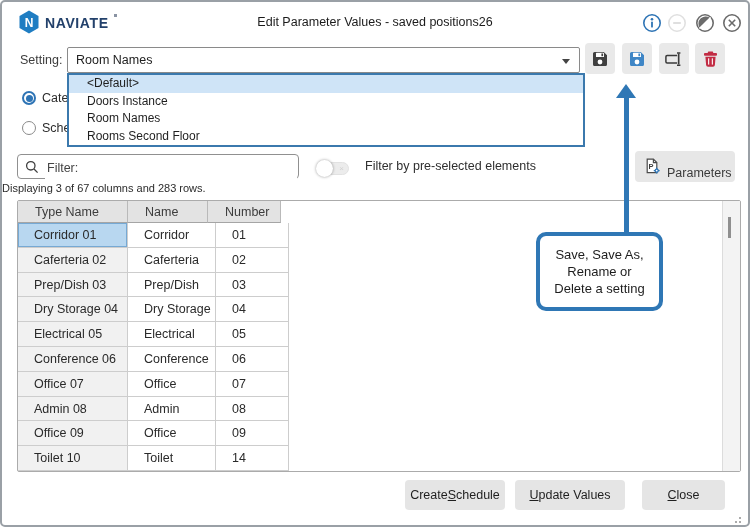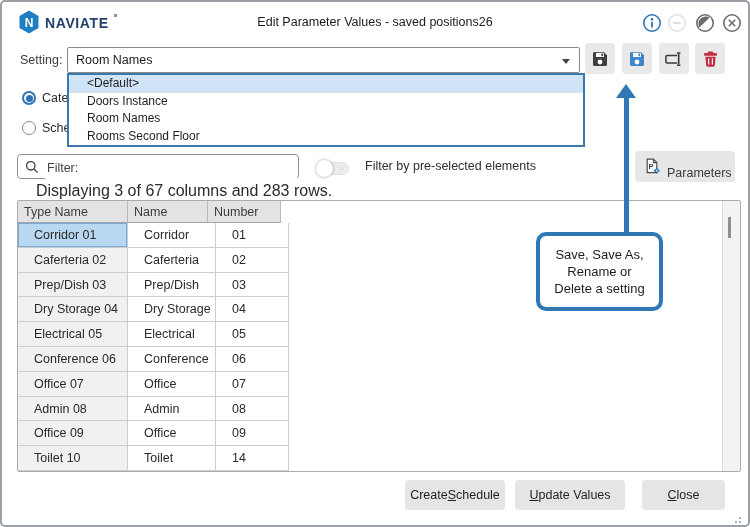--- a/index.html
+++ b/index.html
@@ -41,25 +41,25 @@
   .filter-input{position:absolute;left:27px;top:1px;width:248px;height:21px;border:none;outline:none;font-family:"Liberation Sans",sans-serif;font-size:12.5px;color:#333;}
   .filter-input::placeholder{color:#444;opacity:1;}
   .search-ico{left:7px;top:5px;}
   .toggle{left:315px;top:160px;width:32px;height:13px;border-radius:7px;background:#ececec;border:1px solid #e2e2e2;cursor:pointer;}
   .knob{position:absolute;left:-2px;top:-3px;width:17px;height:17px;border-radius:50%;background:#fff;box-shadow:0 0 3px rgba(0,0,0,.4);}
   .toggle-x{position:absolute;right:4px;top:1px;font-size:8px;color:#d2d2d2;}
   .toggle-label{left:363px;top:157px;font-size:12.5px;color:#2f2f2f;}
   .params-btn{left:633px;top:149px;width:100px;height:31px;background:#e7e7e7;border-radius:4px;display:flex;align-items:center;gap:6px;padding-left:9px;cursor:pointer;}
   .params-label{font-size:12.5px;color:#3b3b3b;margin-top:12px;}
 
-  .status-text{left:34px;top:180px;font-size:16px;color:#2b2b2b;}
+  .status-text{left:0;top:180px;font-size:11px;color:#2b2b2b;}
 
   
   .panel{left:15px;top:198px;width:724px;height:272px;border:1px solid #ababab;border-radius:2px;background:#fff;}
-  .hdr{top:0;height:22px;line-height:22px;background:#e3e3e3;border-right:1px solid #b9b9b9;border-bottom:1px solid #a5a5a5;font-size:12.5px;color:#3c3c3c;padding-left:6px;cursor:pointer;}
+  .hdr{top:0;height:22px;line-height:22px;background:#e3e3e3;border-right:1px solid #b9b9b9;border-bottom:1px solid #a5a5a5;font-size:12.5px;color:#3c3c3c;padding-left:17px;cursor:pointer;}
   .grid-row{left:0;height:24.8px;display:flex;}
   .cell{height:24.8px;line-height:24.8px;border-right:1px solid #cdcdcd;border-bottom:1px solid #cdcdcd;font-size:12.5px;color:#2a2a2a;padding-left:16px;box-sizing:border-box;cursor:cell;position:relative;}
   .c1{width:110px;background:#f1f1f1;}
   .c2{width:88px;background:#fff;}
   .c3{width:73px;background:#fff;}
   .cell.selcell{background:#b8d7f0;box-shadow:inset 0 0 0 1px #76a9d4;}
   .vscroll{right:0;top:0;width:18px;height:270px;background:#f3f3f3;border-left:1px solid #dcdcdc;cursor:pointer;}
   .vthumb{position:absolute;left:5px;top:16px;width:3px;height:21px;background:#8f8f8f;cursor:grab;}
 
   

